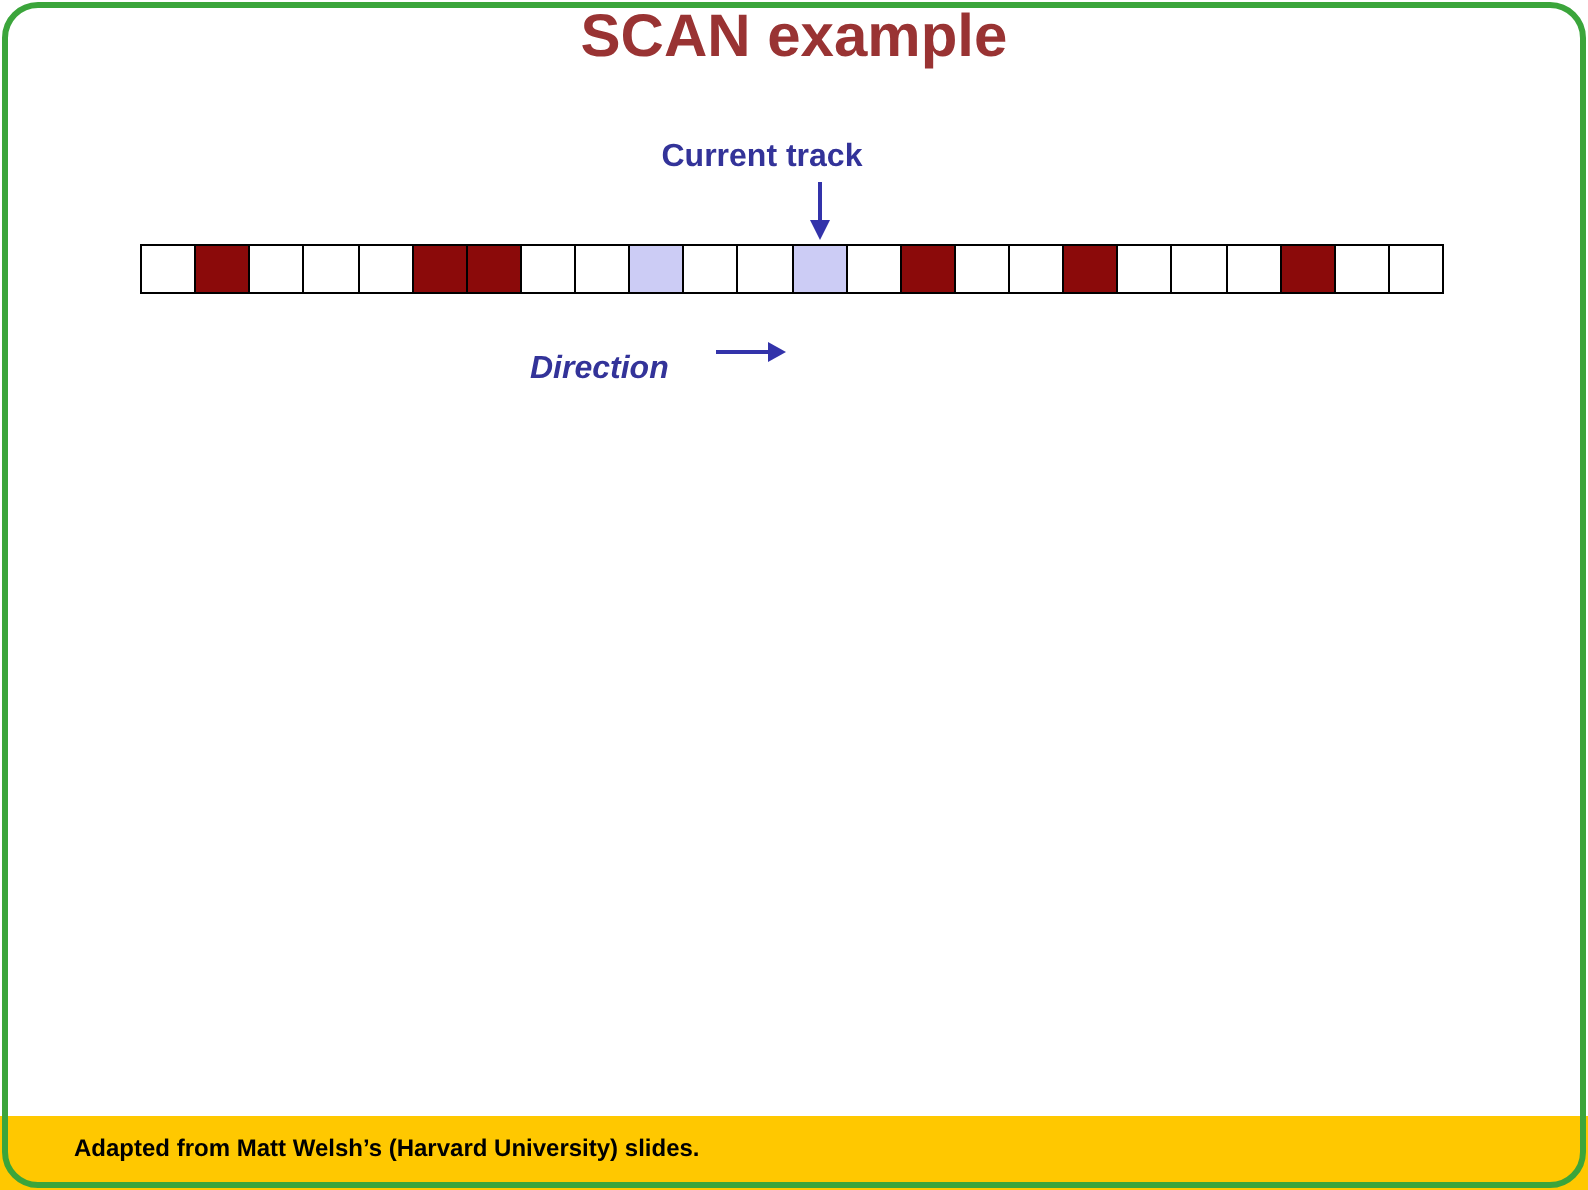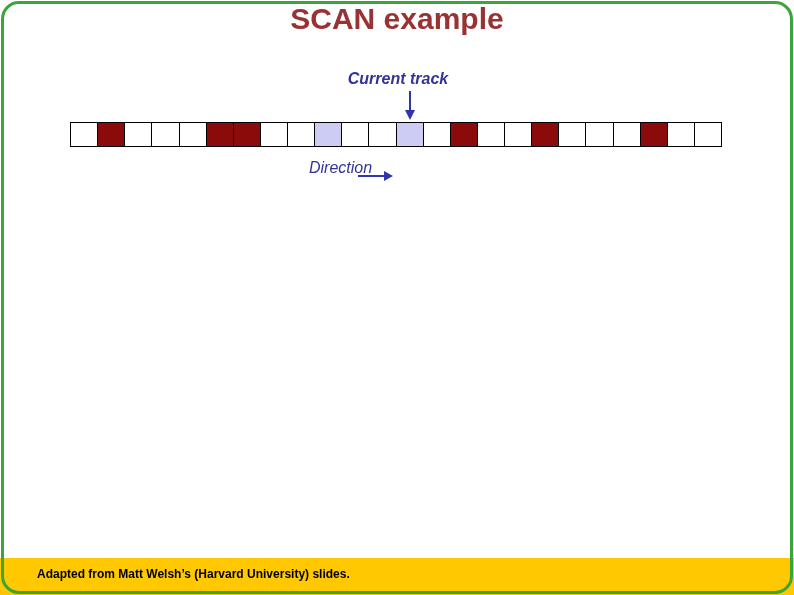--- a/index.html
+++ b/index.html
@@ -33,26 +33,25 @@
     width: 100%;
     text-align: center;
     font-size: 30px;
     font-weight: bold;
     color: var(--title-color);
     letter-spacing: 0px;
   }
   .current-track-label {
     position: absolute;
     top: 70px;
-    left: 298px;
+    left: 281px;
     width: 200px;
     text-align: center;
     font-size: 16px;
     font-weight: bold;
-    font-style: italic;
     color: var(--annotation-color);
   }
   .down-arrow {
     position: absolute;
     top: 91px;
     width: 16px;
     height: 30px;
     color: var(--arrow-color);
   }
   .disk-track {
@@ -66,27 +65,26 @@
   .cell {
     flex: 1;
     height: 100%;
     border: 1px solid var(--cell-border);
     margin-left: -1px;
     background: #ffffff;
   }
   .cell:first-child { margin-left: 0; }
   .direction-label {
     position: absolute;
-    top: 159px;
+    top: 176px;
     left: 265px;
     font-size: 16px;
-    font-weight: normal;
+    font-weight: bold;
     font-style: italic;
     color: var(--annotation-color);
-    margin-left: 44px;
   }
   .right-arrow {
     position: absolute;
     top: 169px;
     left: 357px;
     width: 38px;
     height: 14px;
     color: var(--arrow-color);
   }
   .footer-bar {

